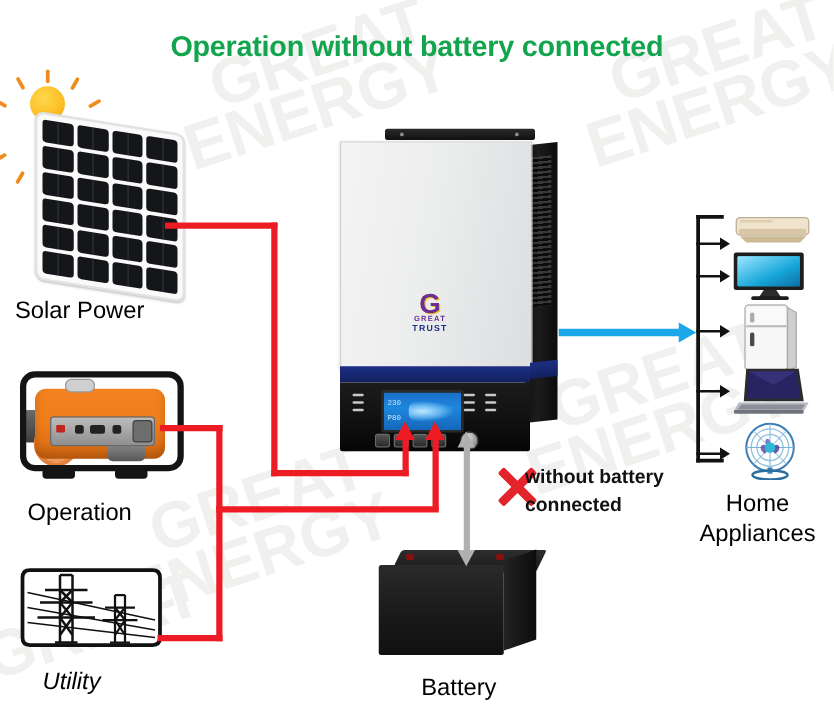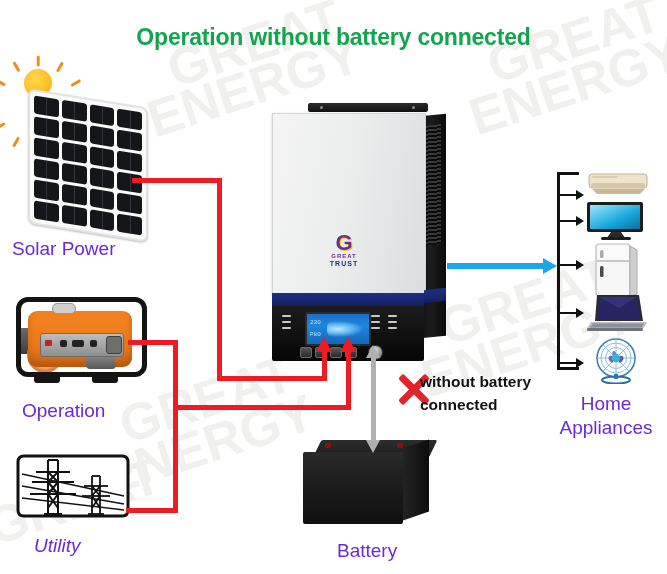--- a/index.html
+++ b/index.html
@@ -33,21 +33,21 @@
     font-size:23px;
     font-weight:bold;
     letter-spacing:-0.2px;
     z-index:20;
     margin-top:16px;
   }
 
   
   .lbl{
     position:absolute;
-    color:#6d28d9;
+    color:#000000;
     font-size:19px;
     z-index:22;
     white-space:nowrap;
   }
 
   
   .wire{position:absolute;background:#ed1c24;z-index:10;}
   .gwire{position:absolute;background:#b0b0b0;z-index:9;}
   .bwire{position:absolute;background:#1ba7e8;z-index:10;}
   .kwire{position:absolute;background:#111;z-index:10;}

